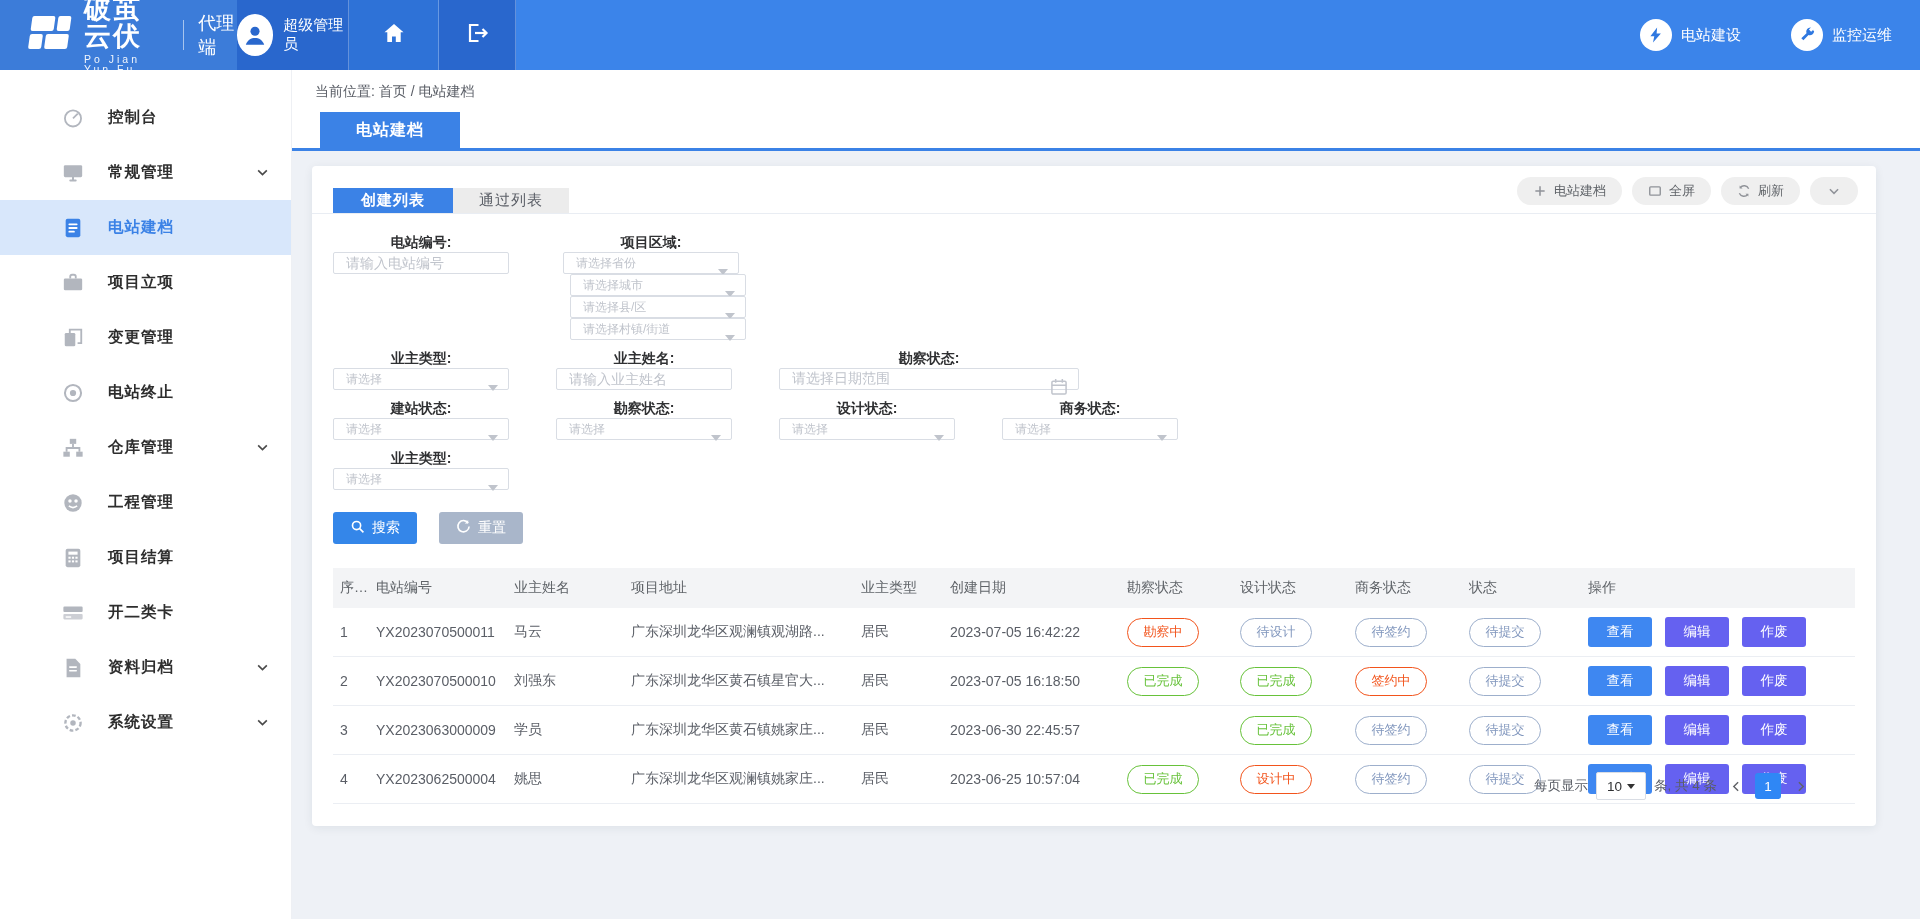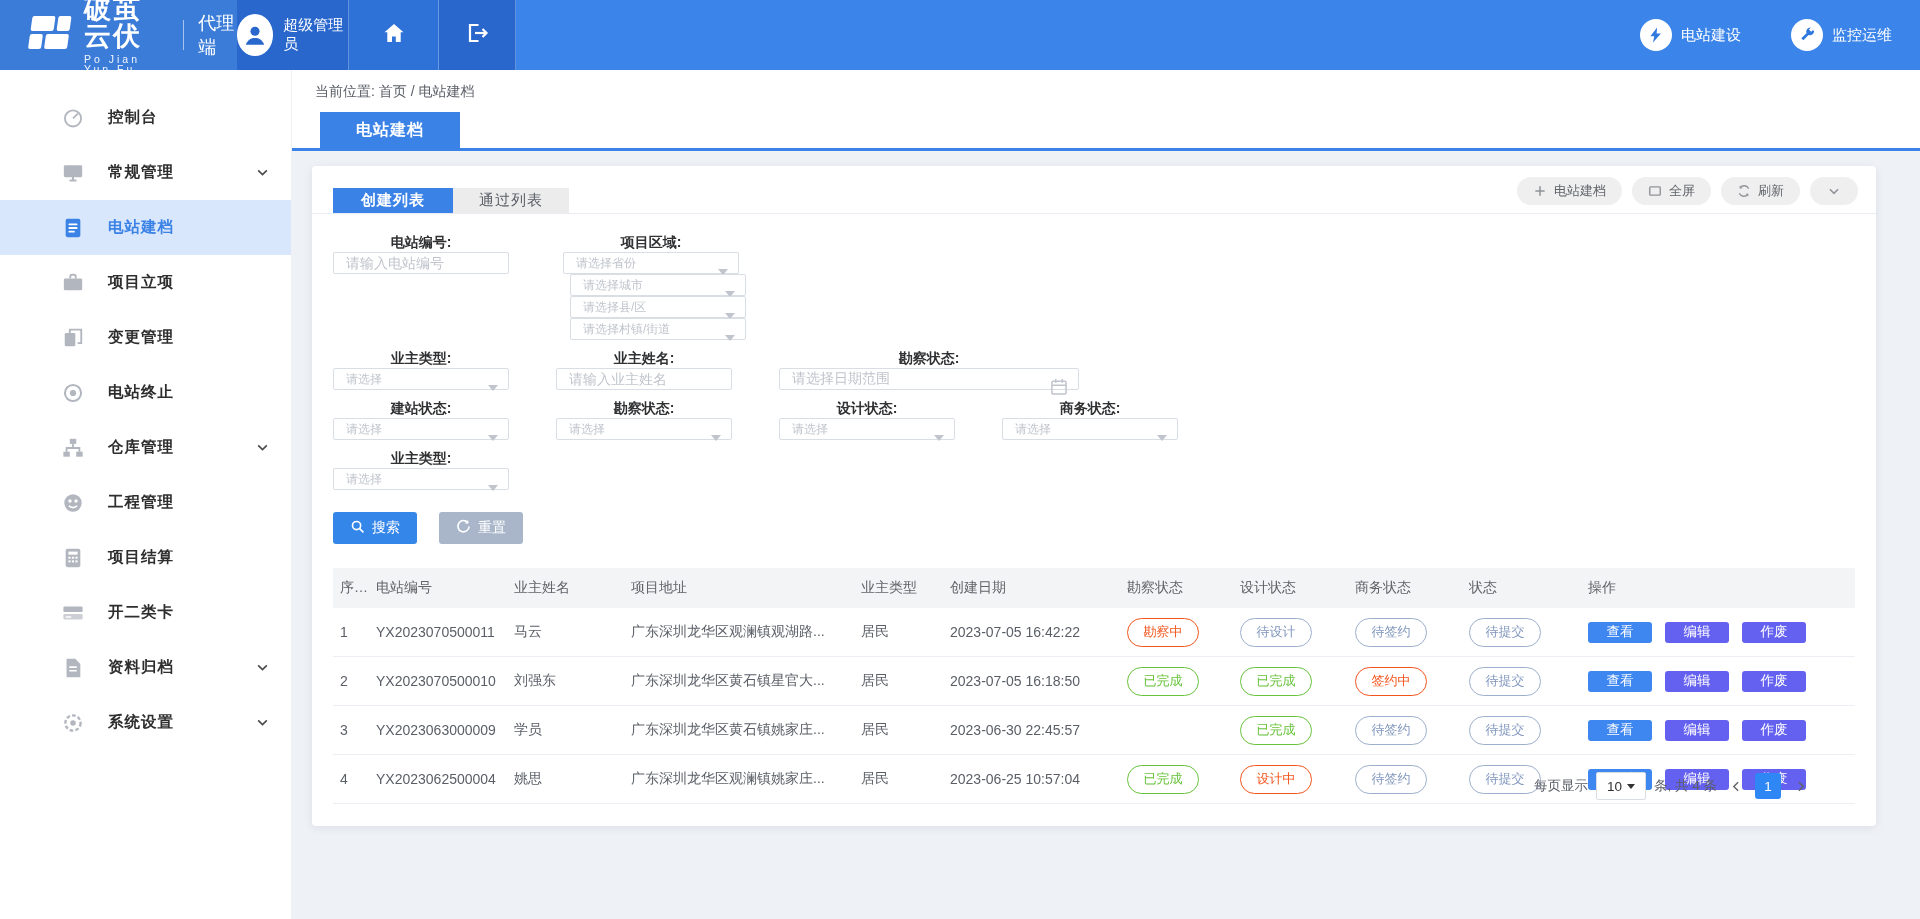--- a/index.html
+++ b/index.html
@@ -87,21 +87,21 @@
   .c1 { width:43px; padding-left:7px; } .c2 { width:138px; } .c3 { width:117px; } .c4 { width:230px; }
   .c5 { width:89px; } .c6 { width:177px; } .c7 { width:113px; } .c8 { width:115px; }
   .c9 { width:114px; } .c10 { width:119px; } .c11 { flex:1; display:flex; align-items:center; }
   .cell { white-space:nowrap; overflow:hidden; text-overflow:ellipsis; padding-right:12px; }
   .badge { display:inline-flex; align-items:center; justify-content:center; min-width:72px; height:29px;
     padding:0 12px; border-radius:15px; border:1px solid transparent; font-size:13px; background:#fff; }
   .badge:empty { display:none; }
   .badge[data-type="orange"] { color:#f2541c; border-color:#f2541c; }
   .badge[data-type="green"]  { color:#67c23a; border-color:#67c23a; }
   .badge[data-type="pending"]{ color:#8096bd; border-color:#9dafcc; }
-  .action-btn { width:64px; height:21px; border:none; border-radius:3px; color:#fff; font-size:13.5px;
+  .action-btn { width:64px; height:30px; border:none; border-radius:3px; color:#fff; font-size:13.5px;
     display:inline-flex; align-items:center; justify-content:center; margin-right:13px; cursor:pointer; }
   .a-view { background:#3e87f1; }
   .a-edit, .a-void { background:#6561f0; }
 
   
   .pagination { position:absolute; right:65px; bottom:26px; display:flex; align-items:center; gap:8px; font-size:13.5px; color:#5a5e66; }
   .pp-select { width:50px; height:28px; border:1px solid #d9dde4; border-radius:2px; display:flex; align-items:center; justify-content:center; gap:5px; color:#303133; cursor:pointer; background:#fff; }
   .pp-select .caret { width:0; height:0; border-left:4px solid transparent; border-right:4px solid transparent; border-top:5px solid #333; }
   .pg-chev { width:22px; height:26px; display:flex; align-items:center; justify-content:center; color:#606266; cursor:pointer; }
   .pg-page { width:26px; height:26px; background:#2f87f5; border-radius:3px; color:#fff; display:flex; align-items:center; justify-content:center; cursor:pointer; }

